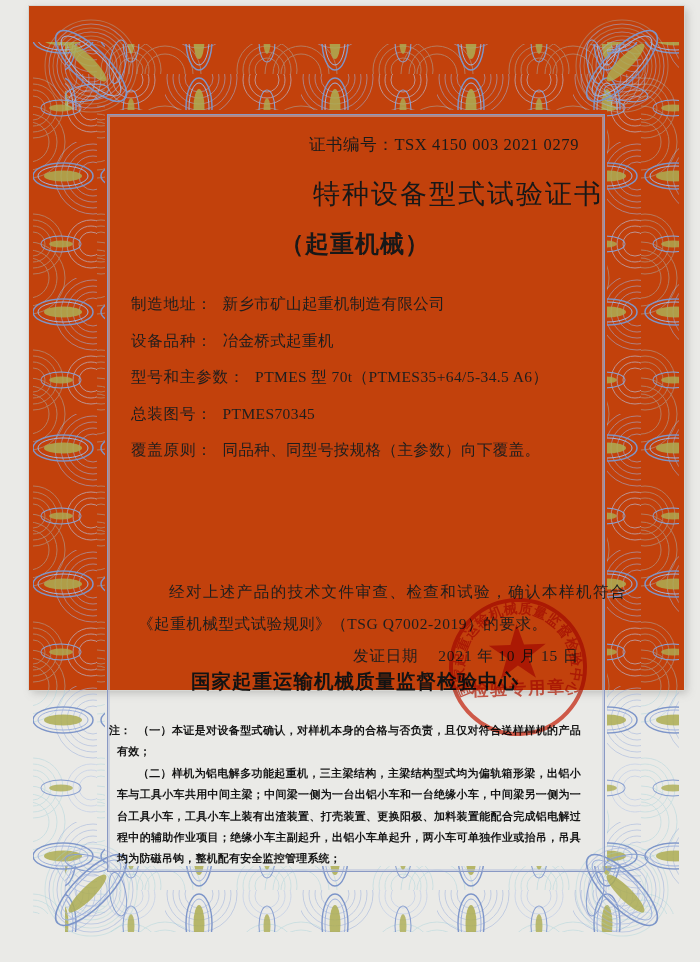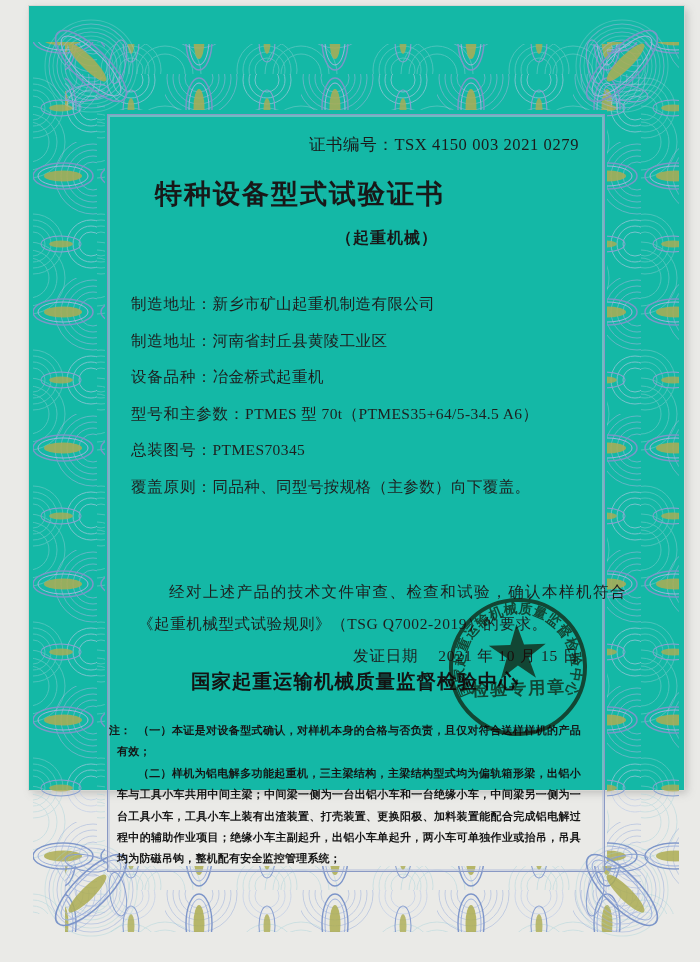--- a/index.html
+++ b/index.html
@@ -3,48 +3,48 @@
 <meta charset="utf-8">
 <style>
   html,body{margin:0;padding:0;}
   body{
     width:700px;height:962px;position:relative;overflow:hidden;
     background:#eaeae7;
     font-family:"Liberation Serif","DejaVu Serif",serif;
     color:#1e1e1e;
   }
   .paper{
-    position:absolute;left:29px;top:6px;width:655px;height:784px;
-    background:#14b8a6;
+    position:absolute;left:29px;top:6px;width:655px;height:684px;
+    background:#c2410c;
     box-shadow:0 0 0 1px #d6d6d2, 3px 3px 8px rgba(110,110,110,.35);
   }
   .border-svg{position:absolute;left:0;top:0;pointer-events:none;}
   .frame{
     position:absolute;left:78px;top:108px;width:496px;height:756px;
     border:1px solid #8a99c4;
     box-shadow:inset 0 0 0 2px rgba(184,193,218,.55);
   }
   .abs{position:absolute;}
   .certno{
     left:78px;top:128px;width:496px;text-align:right;padding-right:24px;
     box-sizing:border-box;font-size:16.5px;letter-spacing:.6px;color:#1b1b1b;
   }
   .title{
-    left:78px;top:170px;width:496px;text-align:left;
+    left:78px;top:170px;width:496px;text-align:right;
     font-family:"Liberation Sans","DejaVu Sans",sans-serif;
-    font-weight:bold;font-size:27px;letter-spacing:2px;color:#181818;margin-left:48px;
+    font-weight:normal;font-size:27px;letter-spacing:2px;color:#181818;
   }
   .subtitle{
     left:78px;top:222px;width:496px;text-align:center;
     font-family:"Liberation Sans","DejaVu Sans",sans-serif;
-    font-weight:bold;font-size:16px;letter-spacing:1px;color:#181818;margin-left:32px;
+    font-weight:bold;font-size:24px;letter-spacing:1px;color:#181818;
   }
   .fields{left:102px;top:280px;width:452px;}
   .field-row{height:36.6px;line-height:36.6px;font-size:15.5px;letter-spacing:.8px;white-space:nowrap;}
-  .field-row .val{margin-left:0;letter-spacing:.4px;}
+  .field-row .val{margin-left:10px;letter-spacing:.4px;}
   .conclusion{
     left:78px;top:570px;width:488px;font-size:15.5px;line-height:31.5px;
     text-indent:2em;letter-spacing:.6px;text-align:justify;margin-left:31px;
   }
   .dateline{
     left:78px;top:632px;width:472px;text-align:right;font-size:15.5px;letter-spacing:.8px;margin-top:8px;
   }
   .dateline .date-val{margin-left:20px;}
   .issuer{
     left:78px;top:662px;width:496px;text-align:center;
@@ -164,23 +164,20 @@
   </div>
 
   <div class="abs title">特种设备型式试验证书</div>
   <div class="abs subtitle">（起重机械）</div>
 
   <div class="abs fields">
     <div class="field-row">
       <span class="lbl">制造地址：</span><span class="val">新乡市矿山起重机制造有限公司</span>
     </div>
     <div class="field-row">
-      <span class="lbl">制造地址：</span><span class="val">河南省封丘县黄陵工业区</span>
-    </div>
-    <div class="field-row">
       <span class="lbl">设备品种：</span><span class="val">冶金桥式起重机</span>
     </div>
     <div class="field-row">
       <span class="lbl">型号和主参数：</span><span class="val">PTMES 型 70t（PTMES35+64/5-34.5 A6）</span>
     </div>
     <div class="field-row">
       <span class="lbl">总装图号：</span><span class="val">PTMES70345</span>
     </div>
     <div class="field-row">
       <span class="lbl">覆盖原则：</span><span class="val">同品种、同型号按规格（主参数）向下覆盖。</span>

